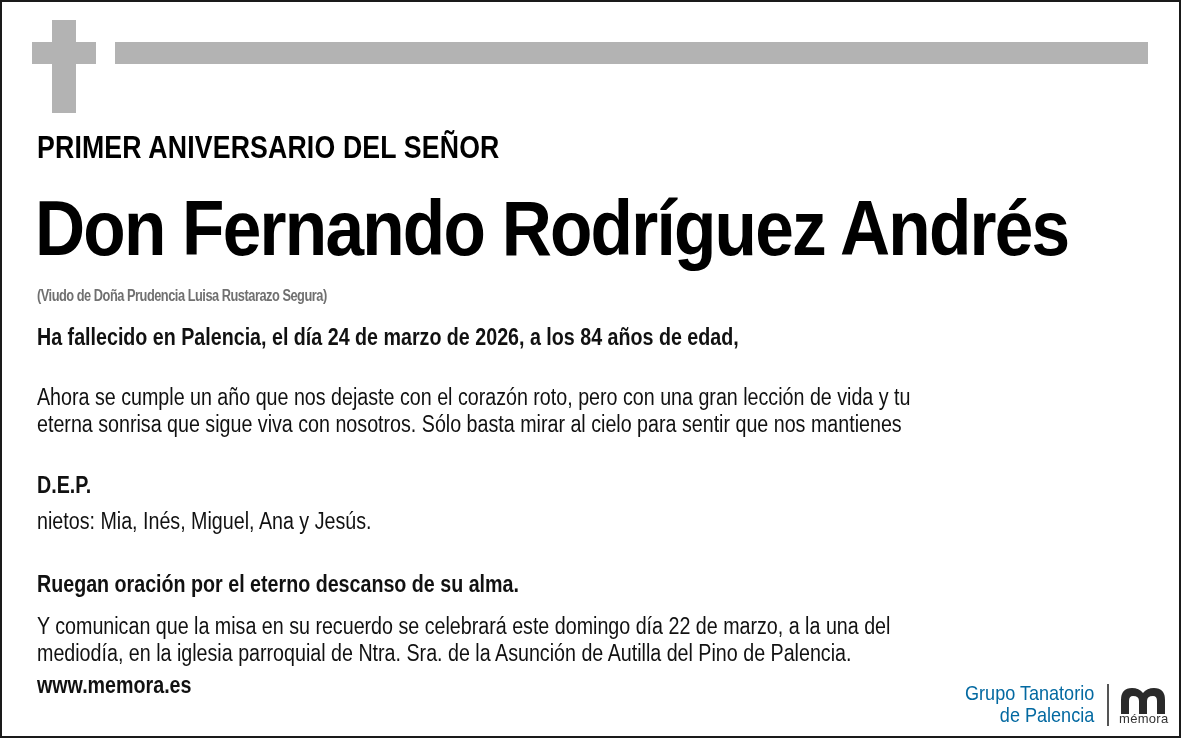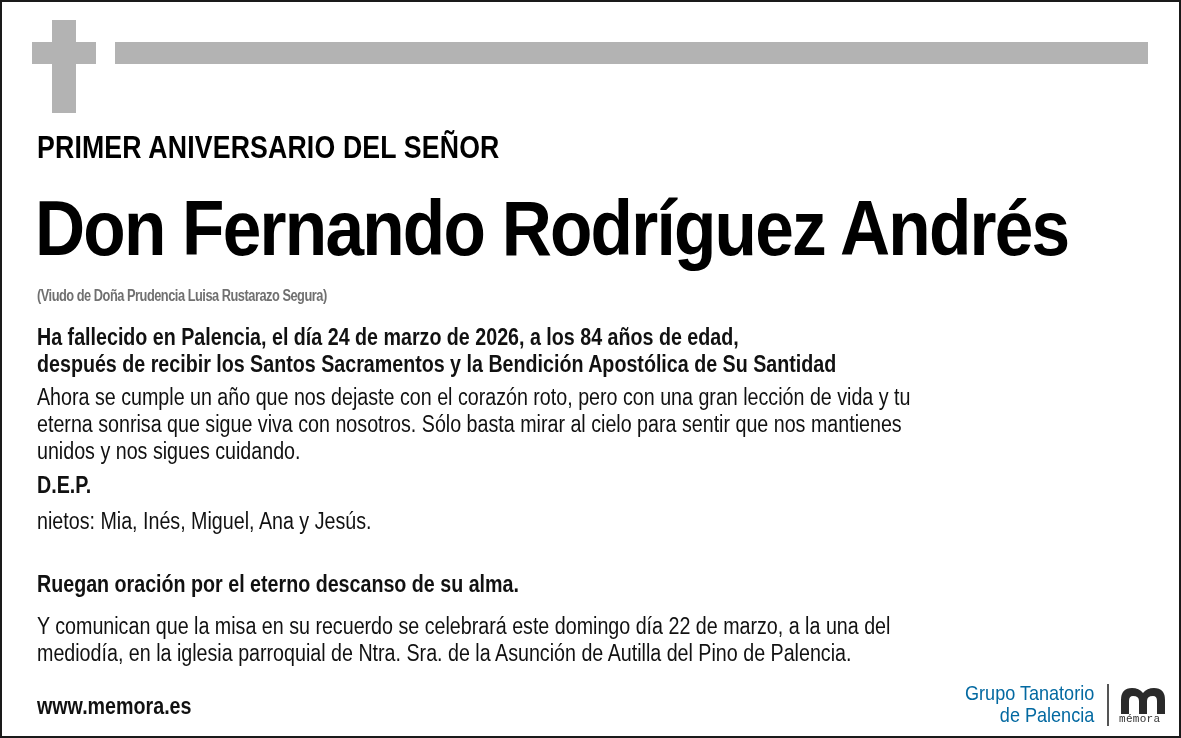--- a/index.html
+++ b/index.html
@@ -23,52 +23,50 @@
   .body { position: absolute; left: 37px; font-size: 23px; line-height: 27px; color: #111; }
   .body .cond { transform: scaleX(0.855); }
   .bold { font-weight: bold; }
 
   .p1 { top: 324px; font-weight: bold; }
   .p2 { top: 384px; }
   .dep { top: 472px; }
   .p3 { top: 508px; }
   .ruegan { top: 571px; }
   .p4 { top: 613px; }
-  .web { top: 672px; margin-top: 21px; }
+  .web { top: 672px; }
 
   .logo-text { position: absolute; right: 87px; top: 682px; text-align: right; font-size: 21px; line-height: 22px; color: #0369a1; }
   .logo-text .cond { transform-origin: 100% 0; transform: scaleX(0.86); display: block; }
   .logo-sep { position: absolute; left: 1107px; top: 684px; width: 2px; height: 42px; background: #555; }
   .logo-mark { position: absolute; left: 1119px; top: 686px; width: 48px; height: 40px; }
-  .logo-word { position: absolute; left: 1119px; top: 714px; width: 48px; text-align: left; font-size: 11px; line-height: 10px; color: #333; letter-spacing: 0.3px; font-family: Liberation Mono, monospace; }
+  .logo-word { position: absolute; left: 1119px; top: 714px; width: 48px; text-align: left; font-size: 13px; line-height: 10px; color: #333; letter-spacing: 0.3px; }
 </style>
 </head>
 <body>
 
 <div class="frame"></div>
 
 <div class="cross-v"></div>
 <div class="cross-h"></div>
 <div class="rule"></div>
 
 <div class="heading"><span class="cond">PRIMER ANIVERSARIO DEL SEÑOR</span></div>
 
 <div class="name"><span class="cond">Don Fernando Rodríguez Andrés</span></div>
 
 <div class="subtitle"><span class="cond">(Viudo de Doña Prudencia Luisa Rustarazo Segura)</span></div>
 
 <div class="body p1">
   <div><span class="cond">Ha fallecido en Palencia, el día 24 de marzo de 2026, a los 84 años de edad,</span></div>
-  <div><span class="cond">después de recibir los Santos Sacramentos y la Bendición Apostólica de Su Santidad</span></div>
 </div>
 
 <div class="body p2">
   <div><span class="cond">Ahora se cumple un año que nos dejaste con el corazón roto, pero con una gran lección de vida y tu</span></div>
   <div><span class="cond">eterna sonrisa que sigue viva con nosotros. Sólo basta mirar al cielo para sentir que nos mantienes</span></div>
-  <div><span class="cond">unidos y nos sigues cuidando.</span></div>
 </div>
 
 <div class="body bold dep"><span class="cond">D.E.P.</span></div>
 
 <div class="body p3">
   <div><span class="cond">nietos: Mia, Inés, Miguel, Ana y Jesús.</span></div>
 </div>
 
 <div class="body bold ruegan"><span class="cond">Ruegan oración por el eterno descanso de su alma.</span></div>
 

